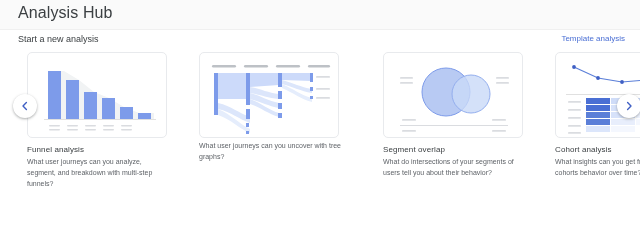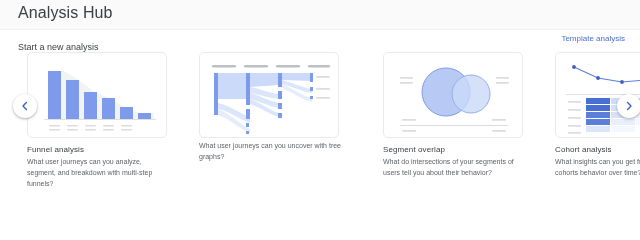--- a/index.html
+++ b/index.html
@@ -47,21 +47,21 @@
   
   .section-bar {
     position: absolute;
     left: 0; top: 30px;
     width: 640px;
     height: 22px;
   }
   .section-title {
     position: absolute;
     left: 18px;
-    top: 12px;
+    top: 4px;
     font-size: 9px;
     color: #3c4043;
     font-weight: 400;
   }
   .template-gallery-link {
     position: absolute;
     right: 15px;
     top: 4px;
     font-size: 8px;
     color: #4a6fd4;

